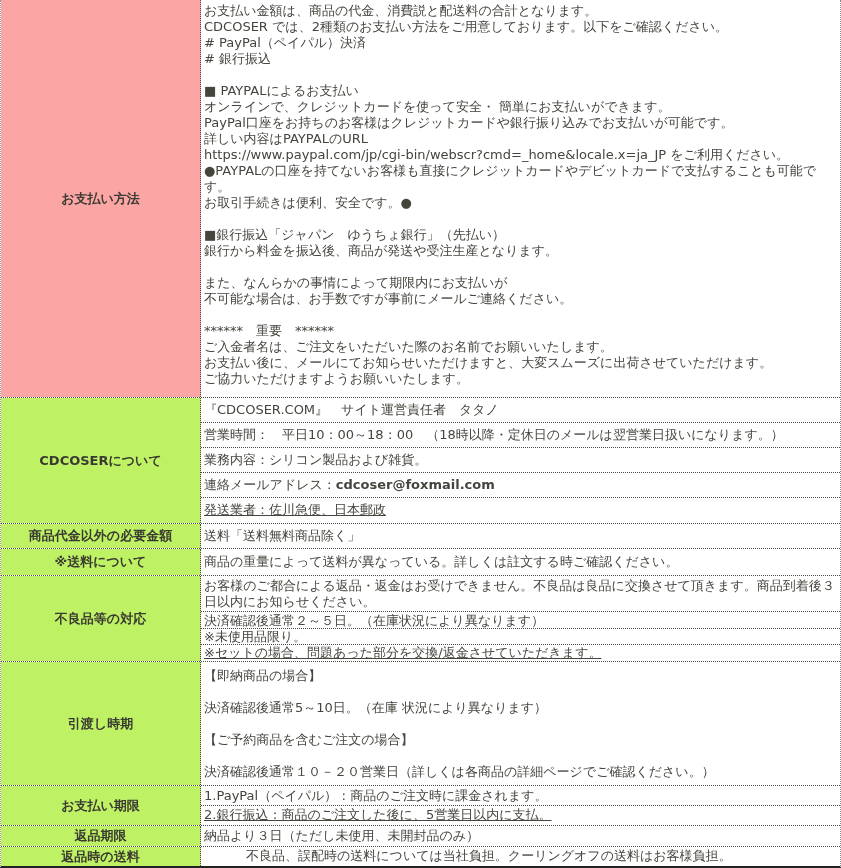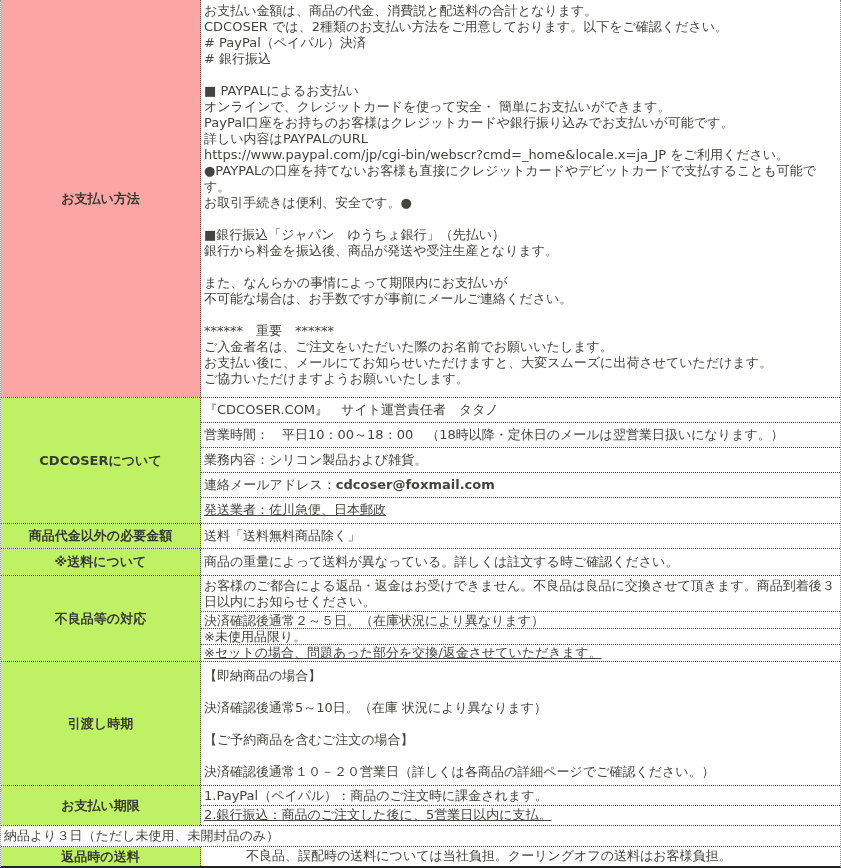--- a/index.html
+++ b/index.html
@@ -148,20 +148,21 @@
 
   <div class="row r7">
     <div class="hcell">お支払い期限</div>
     <div class="subcol">
       <div class="sub h20">1.PayPal（ペイパル）：商品のご注文時に課金されます。</div>
       <div class="sub h19 nb">2.銀行振込：商品のご注文した後に、5営業日以内に支払。</div>
     </div>
   </div>
 
   <div class="row r8">
+    <div class="hcell">返品期限</div>
     <div class="ccell pt2">納品より３日（ただし未使用、未開封品のみ）</div>
   </div>
 
   <div class="row r9">
     <div class="hcell">返品時の送料</div>
     <div class="ccell pt1">不良品、誤配時の送料については当社負担。クーリングオフの送料はお客様負担。</div>
   </div>
 
 </div>
 

